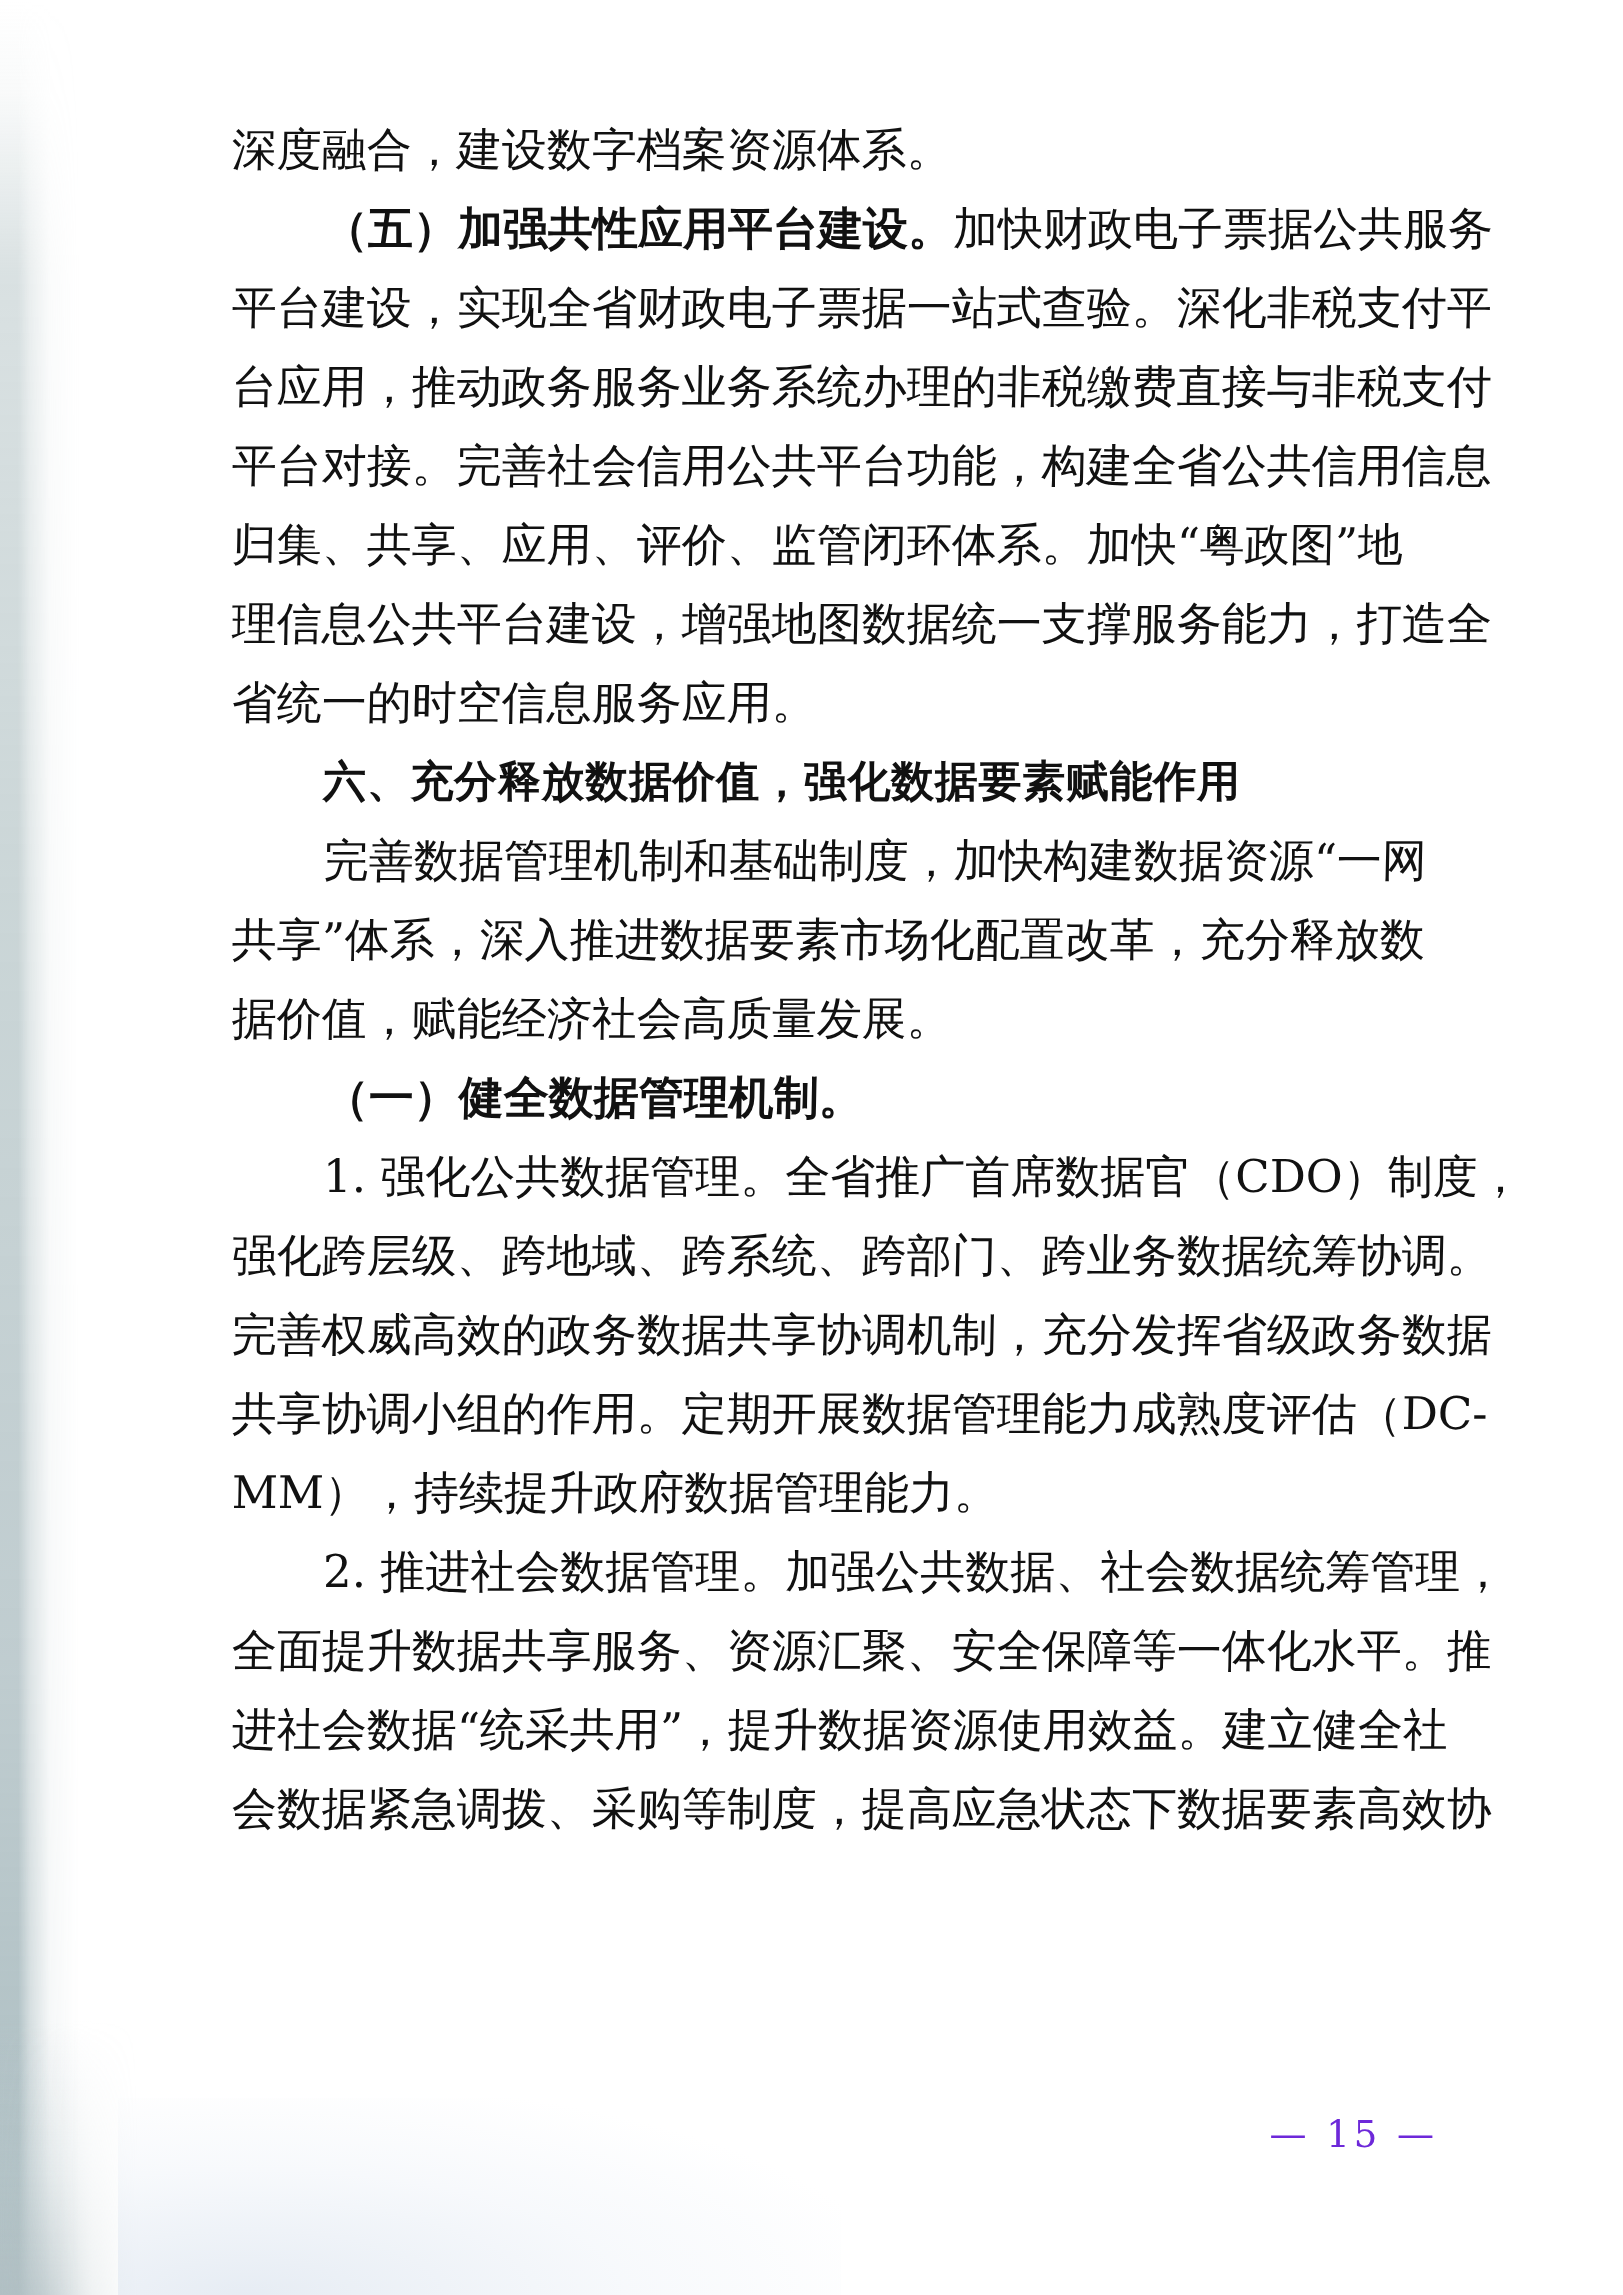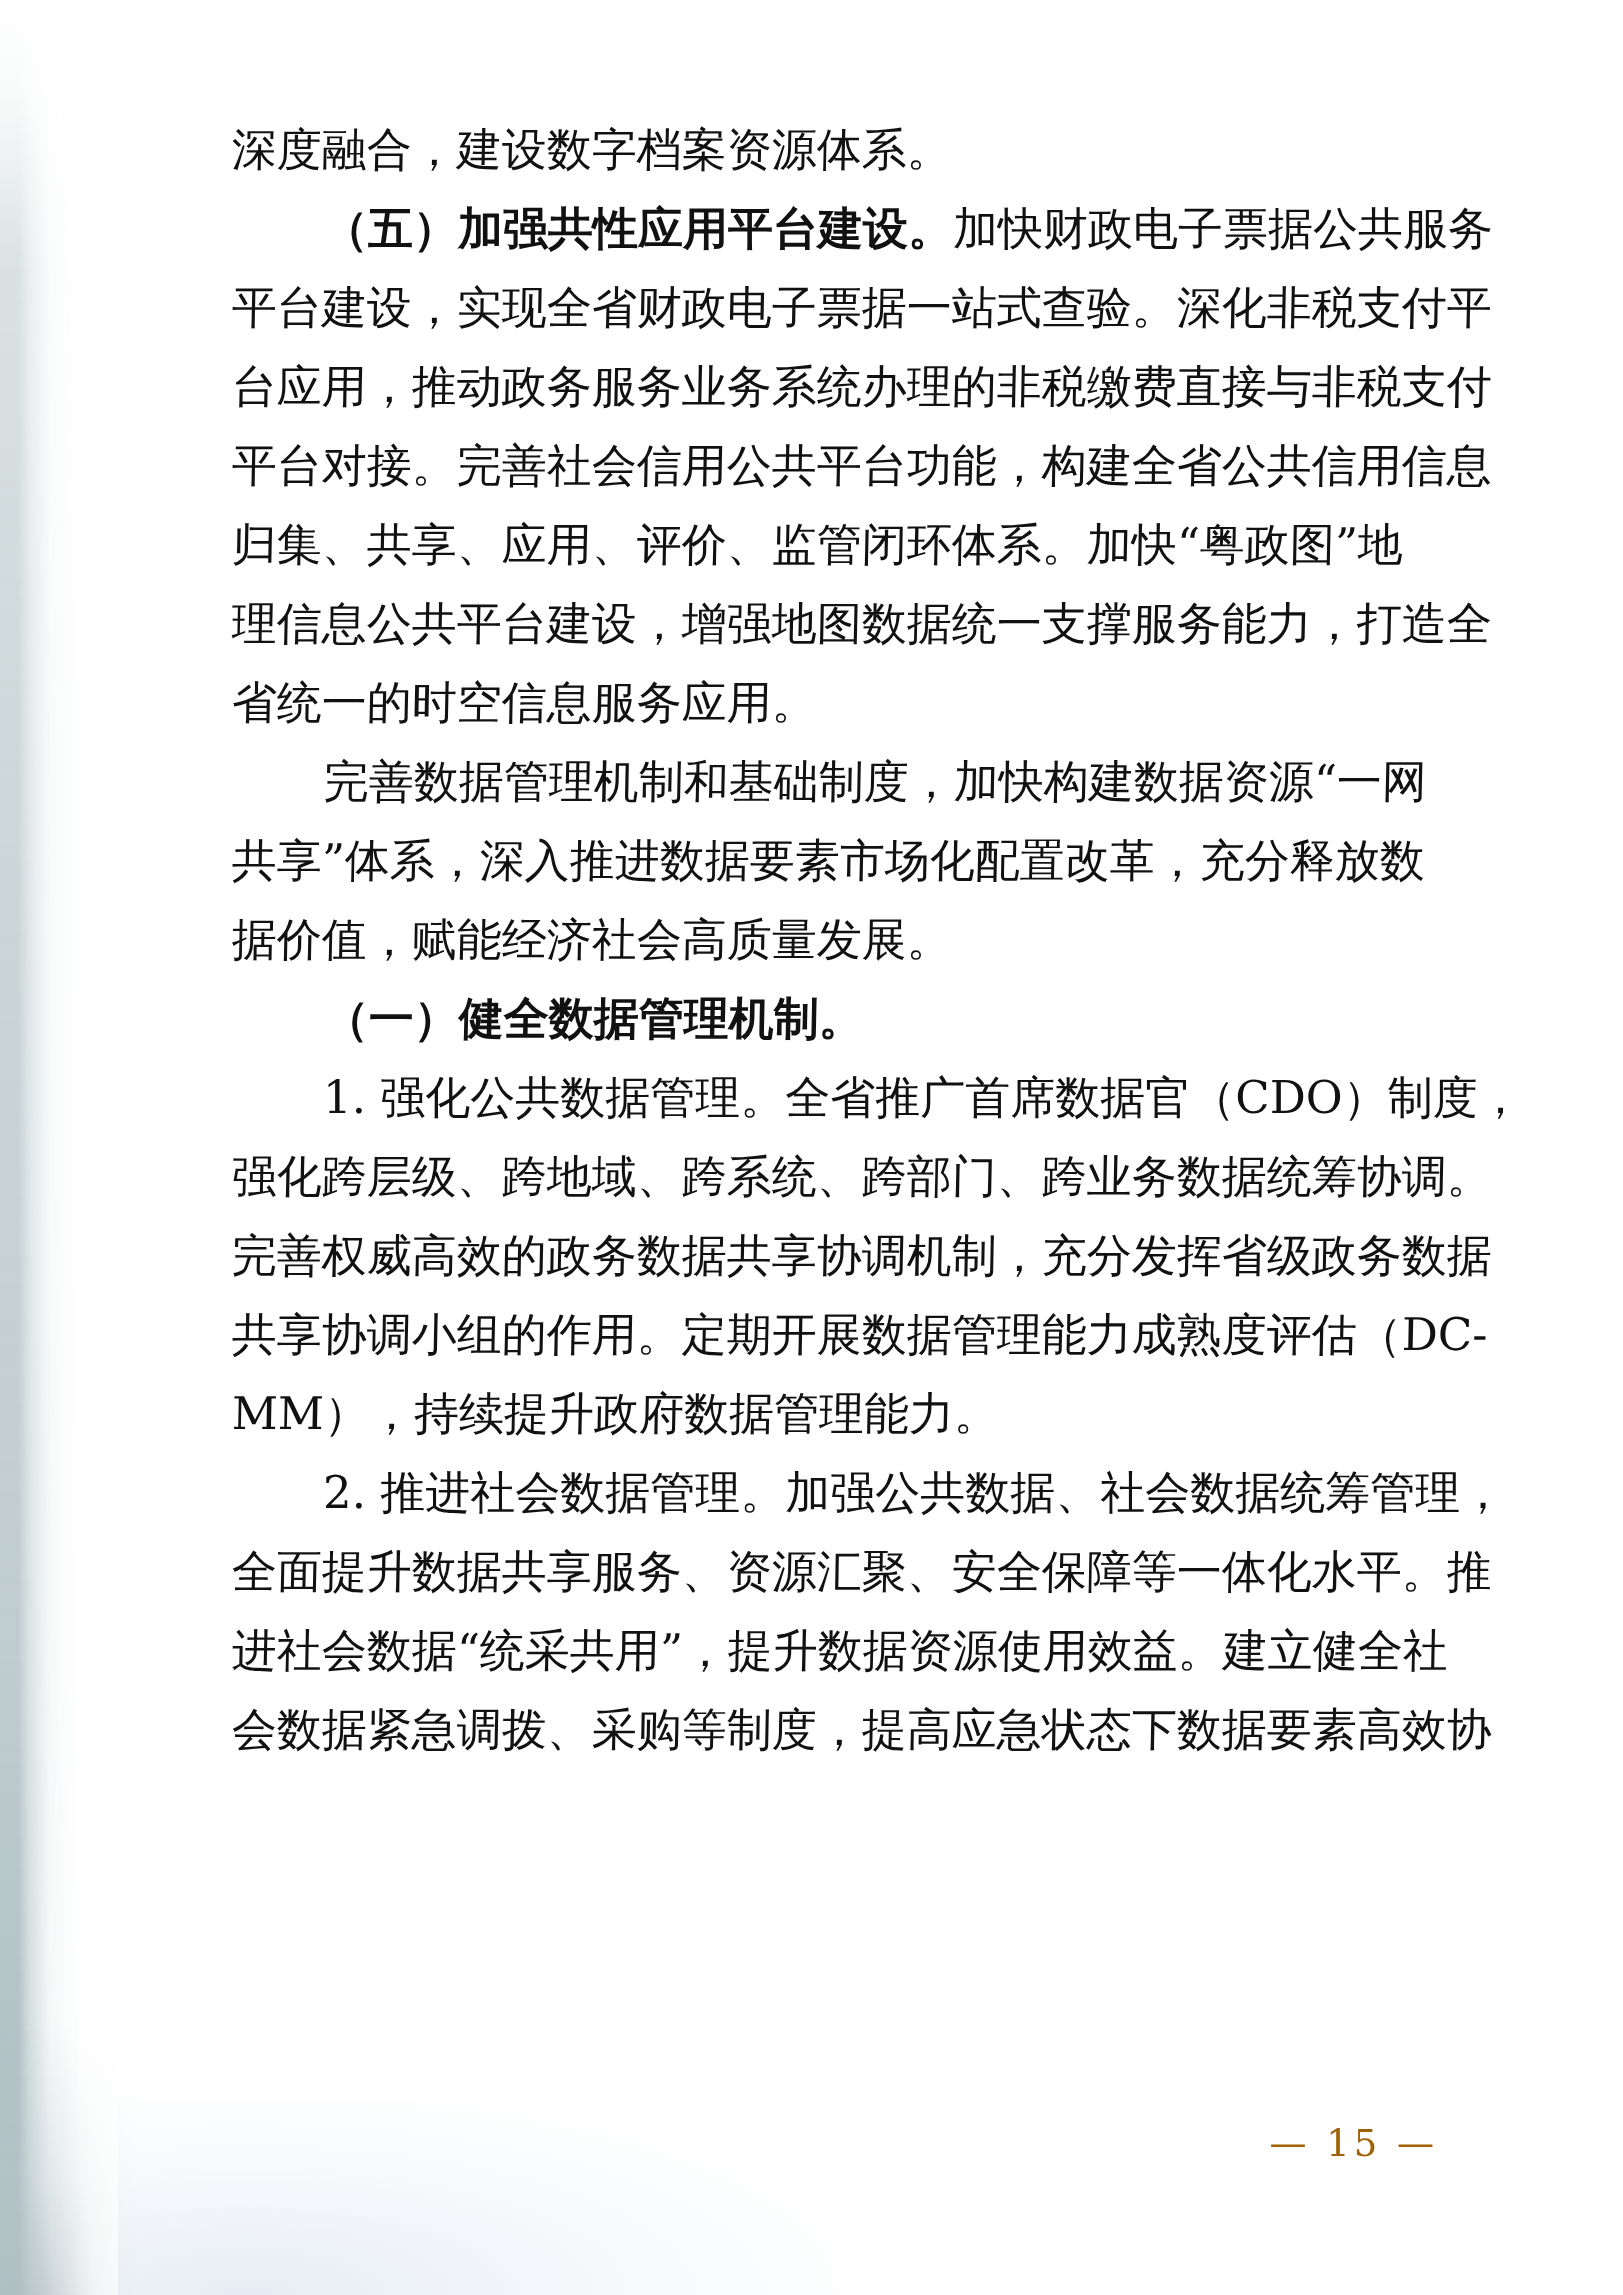--- a/index.html
+++ b/index.html
@@ -123,24 +123,24 @@
     font-weight: 700;
     font-size: 43px;
     letter-spacing: 0.7px;
   }
 
   .indent-2 { padding-left: 92px; }
 
   .footer {
     position: absolute;
     right: 185px;
-    bottom: 130px;
+    bottom: 139px;
     font-family: "DejaVu Serif", "Liberation Serif", serif;
     font-size: 37px;
-    color: #a16207;
+    color: #6d28d9;
     letter-spacing: 4px;
   }
 </style>
 </head>
 <body>
 
 <div class="page">
 
   <div class="scan-edge-left"></div>
   <div class="scan-edge-left-2"></div>
@@ -151,20 +151,21 @@
     <div class="line kai">深度融合，建设数字档案资源体系。</div>
 
     <div class="line indent-2"><span class="kai-strong">（五）加强共性应用平台建设。</span><span class="kai">加快财政电子票据公共服务</span></div>
     <div class="line kai">平台建设，实现全省财政电子票据一站式查验。深化非税支付平</div>
     <div class="line kai">台应用，推动政务服务业务系统办理的非税缴费直接与非税支付</div>
     <div class="line kai">平台对接。完善社会信用公共平台功能，构建全省公共信用信息</div>
     <div class="line kai">归集、共享、应用、评价、监管闭环体系。加快“粤政图”地</div>
     <div class="line kai">理信息公共平台建设，增强地图数据统一支撑服务能力，打造全</div>
     <div class="line kai">省统一的时空信息服务应用。</div>
 
+    <div class="line hei-bold indent-2">六、充分释放数据价值，强化数据要素赋能作用</div>
 
     <div class="line kai indent-2">完善数据管理机制和基础制度，加快构建数据资源“一网</div>
     <div class="line kai">共享”体系，深入推进数据要素市场化配置改革，充分释放数</div>
     <div class="line kai">据价值，赋能经济社会高质量发展。</div>
 
     <div class="line kai-strong indent-2">（一）健全数据管理机制。</div>
 
     <div class="line indent-2"><span class="kai">1. 强化公共数据管理。</span><span class="kai">全省推广首席数据官（CDO）制度，</span></div>
     <div class="line kai">强化跨层级、跨地域、跨系统、跨部门、跨业务数据统筹协调。</div>
     <div class="line kai">完善权威高效的政务数据共享协调机制，充分发挥省级政务数据</div>

